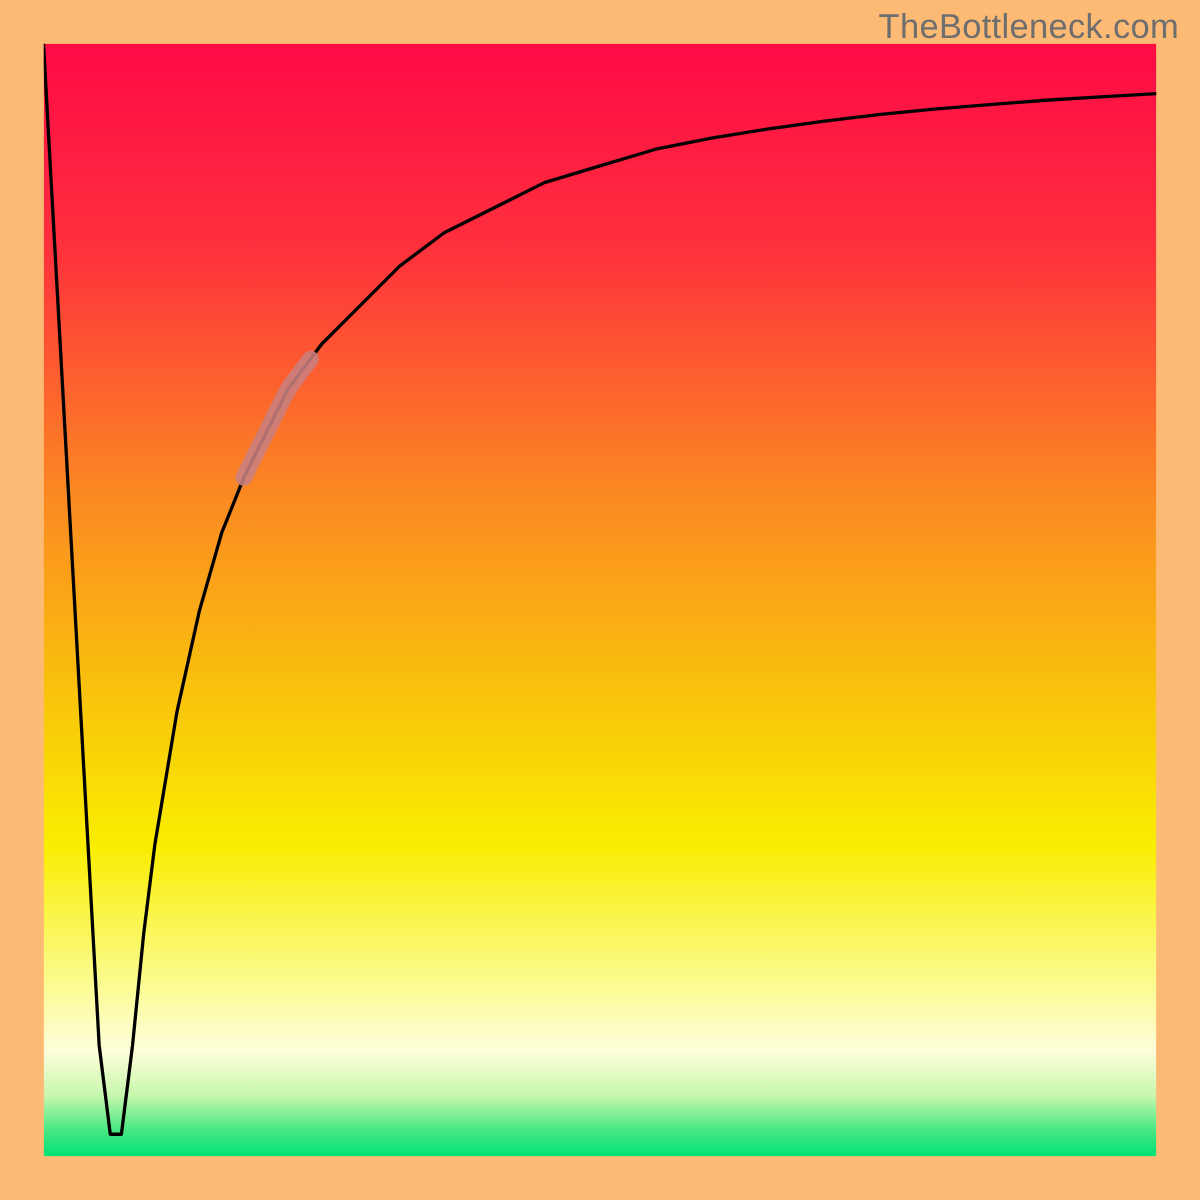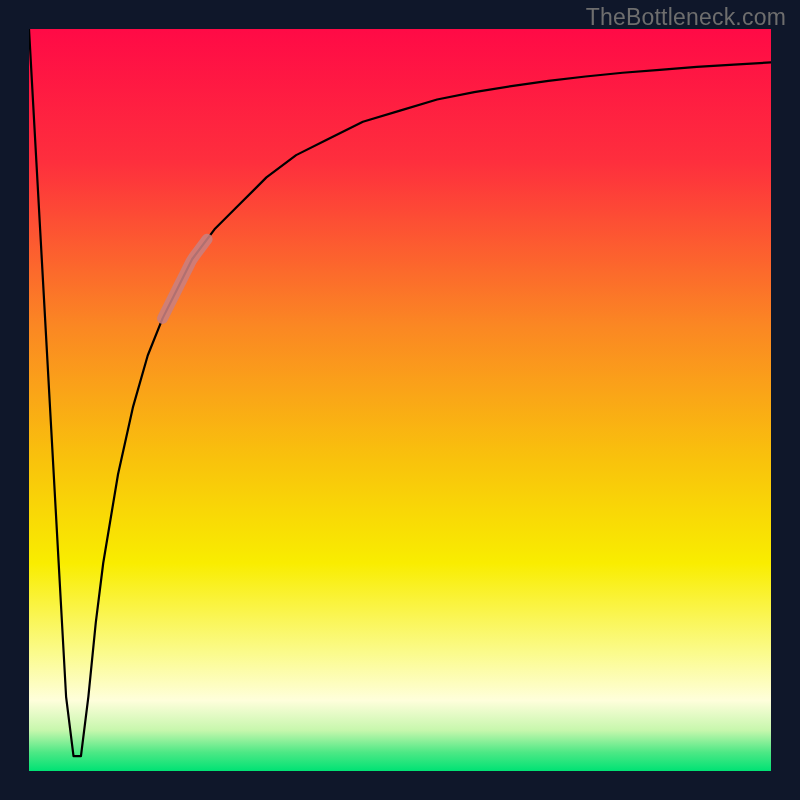--- a/index.html
+++ b/index.html
@@ -10,21 +10,21 @@
     background: #000;
     overflow: hidden;
     font-family: Arial, Helvetica, sans-serif;
   }
   .frame {
     position: absolute;
     left: 0;
     top: 0;
     width: 800px;
     height: 800px;
-    background: #0f172a;
+    background: #fdba74;
   }
   .plot-area {
     position: absolute;
     left: 29px;
     top: 29px;
     width: 742px;
     height: 742px;
     overflow: hidden;
   }
   .gradient-bg {

